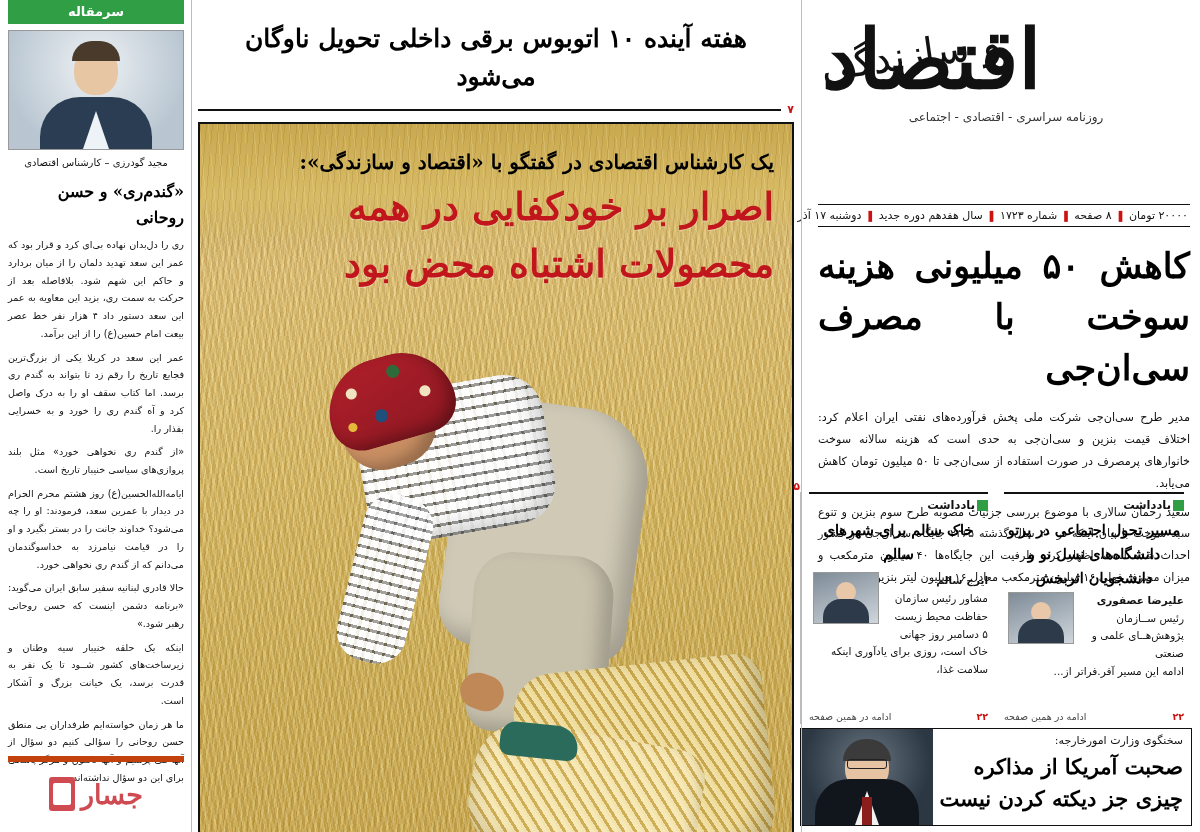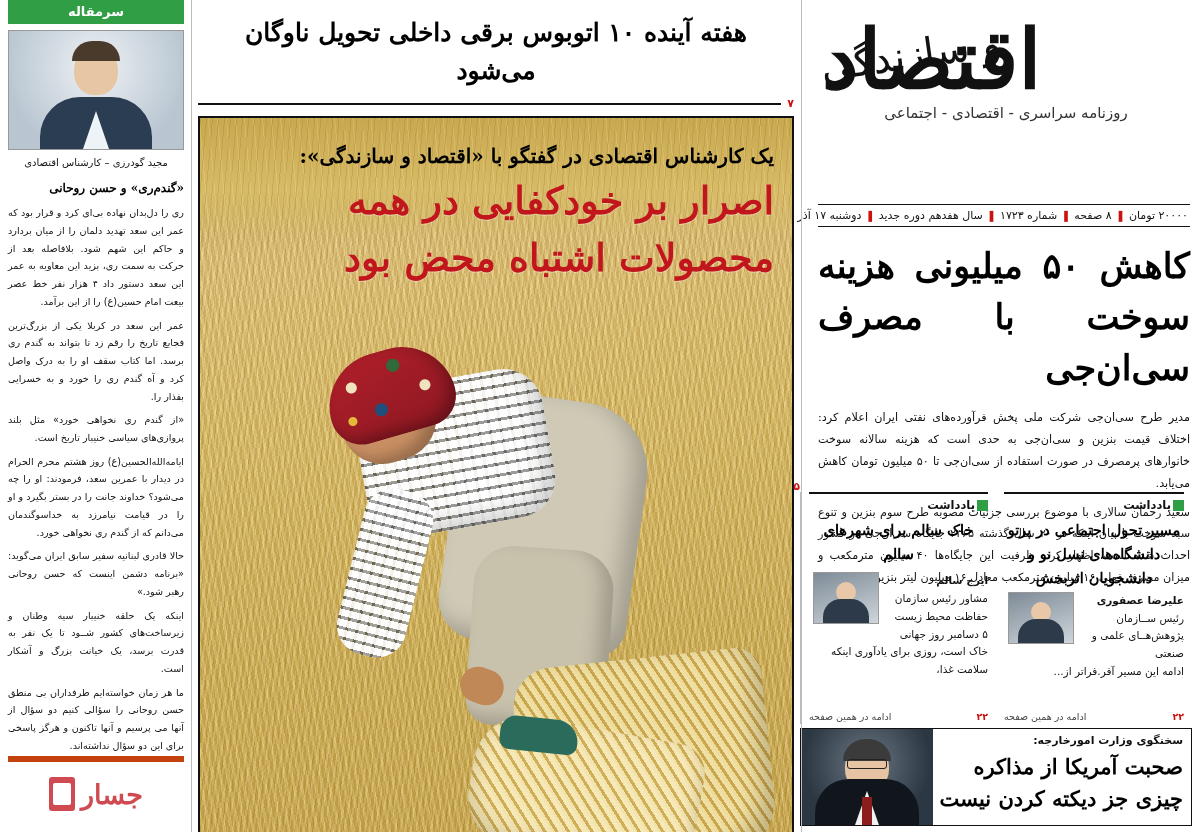--- a/index.html
+++ b/index.html
@@ -45,23 +45,23 @@
     top: 28px; left: 6px;
     font-family: "DejaVu Serif", "Liberation Serif", serif;
     font-size: 40px;
     color: #111;
     transform: rotate(-8deg);
     transform-origin: left bottom;
     white-space: nowrap;
   }
   .logo-tagline {
     text-align: center;
-    font-size: 15px;
+    font-size: 12px;
     color: #333;
-    margin-top: 2px;
+    margin-top: 8px;
     letter-spacing: 0.5px;
   }
   .issue-bar {
     margin-top: 8px;
     border-top: 1.5px solid #111;
     border-bottom: 1.5px solid #111;
     padding: 4px 2px;
     display: flex;
     justify-content: space-between;
     align-items: center;
@@ -154,42 +154,42 @@
     position: absolute;
     right: 8px; bottom: 6px;
     width: 392px; height: 98px;
     border: 1.5px solid #111;
     display: flex;
     direction: rtl;
     overflow: hidden;
     background: #fff;
   }
   .bb-text { flex: 1; padding: 5px 8px 4px 6px; }
-  .bb-kicker { font-size: 11px; color: #111; font-weight: bold; margin-bottom: 4px; }
+  .bb-kicker { font-size: 11px; color: #111; font-weight: normal; margin-bottom: 4px; }
   .bb-title {
     font-family: "DejaVu Serif", "Liberation Serif", serif;
     font-size: 21px; font-weight: bold; line-height: 1.5; color: #000;
     text-align: right;
   }
   .bb-photo {
     width: 132px; background: #1d2630; position: relative; overflow: hidden;
   }
   .bb-photo .bg { position: absolute; inset: 0; background: radial-gradient(circle at 50% 35%, #6a7682 0%, #2b3742 70%); }
   .bb-photo .head { position: absolute; left: 50%; top: 14px; transform: translateX(-50%); width: 44px; height: 48px; border-radius: 50% 50% 45% 45%; background: #e6c3a3; }
   .bb-photo .hair { position: absolute; left: 50%; top: 10px; transform: translateX(-50%); width: 48px; height: 22px; border-radius: 24px 24px 0 0; background: #3b3b3b; }
   .bb-photo .glasses { position: absolute; left: 50%; top: 30px; transform: translateX(-50%); width: 40px; height: 10px; border: 1.5px solid #222; border-radius: 3px; }
   .bb-photo .suit { position: absolute; left: 50%; bottom: 0; transform: translateX(-50%); width: 104px; height: 46px; background: #11161c; border-radius: 34px 34px 0 0; }
   .bb-photo .shirt { position: absolute; left: 50%; bottom: 0; transform: translateX(-50%); width: 24px; height: 34px; background: #f1f1f1; clip-path: polygon(50% 0, 100% 100%, 0 100%); }
   .bb-photo .tie { position: absolute; left: 50%; bottom: 0; transform: translateX(-50%); width: 10px; height: 28px; background: #8b1d1d; }
 
   
   .center-col {
     position: absolute; top: 0; right: 400px;
     width: 608px; height: 832px;
-    padding: 8px 6px 0 6px;
+    padding: 14px 6px 0 6px;
   }
   .top-strap {
     font-family: "DejaVu Serif", "Liberation Serif", serif;
     font-size: 25px; font-weight: bold; color: #000;
     text-align: center; line-height: 1.5; padding: 6px 4px 8px 4px;
     direction: rtl;
   }
   .rule-row { display: flex; align-items: center; gap: 6px; }
   .rule-row .line { flex: 1; height: 2px; background: #111; }
   .rule-row .pg { font-size: 11px; color: #c11; font-weight: bold; }
@@ -333,21 +333,21 @@
   .edit-photo .hair { position: absolute; left: 50%; top: 10px; transform: translateX(-50%); width: 48px; height: 20px; border-radius: 24px 24px 0 0; background: #4a3a2c; }
   .edit-photo .suit { position: absolute; left: 50%; bottom: 0; transform: translateX(-50%); width: 112px; height: 52px; background: #2a3d52; border-radius: 40px 40px 0 0; }
   .edit-photo .shirt { position: absolute; left: 50%; bottom: 0; transform: translateX(-50%); width: 26px; height: 38px; background: #eef3f7; clip-path: polygon(50% 0, 100% 100%, 0 100%); }
   .edit-byline {
     font-size: 10px; text-align: center; color: #111;
     margin-top: 5px; line-height: 1.6;
   }
   .edit-title {
     margin-top: 8px;
     font-family: "DejaVu Serif", "Liberation Serif", serif;
-    font-size: 12px; font-weight: bold; text-align: right; color: #000;
+    font-size: 16px; font-weight: bold; text-align: right; color: #000;
     line-height: 1.6;
   }
   .edit-body {
     margin-top: 6px;
     font-size: 9.6px; line-height: 1.85; text-align: justify; color: #111;
   }
   .edit-body p { margin: 0 0 6px 0; }
   .jasaar {
     position: absolute; left: 8px; bottom: 6px;
     width: 176px; height: 70px;

